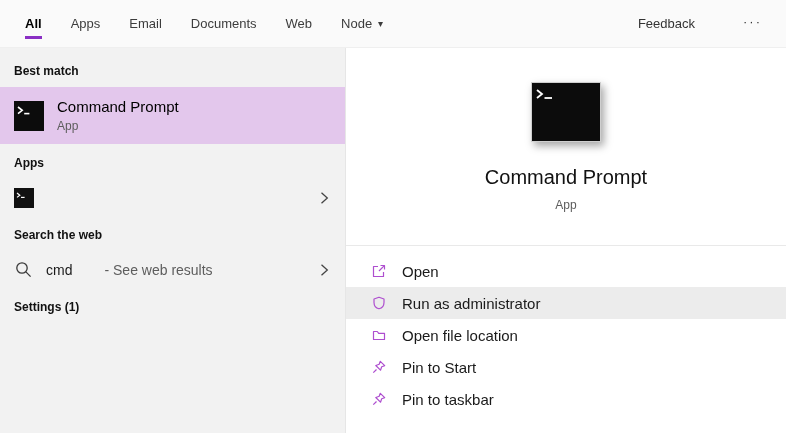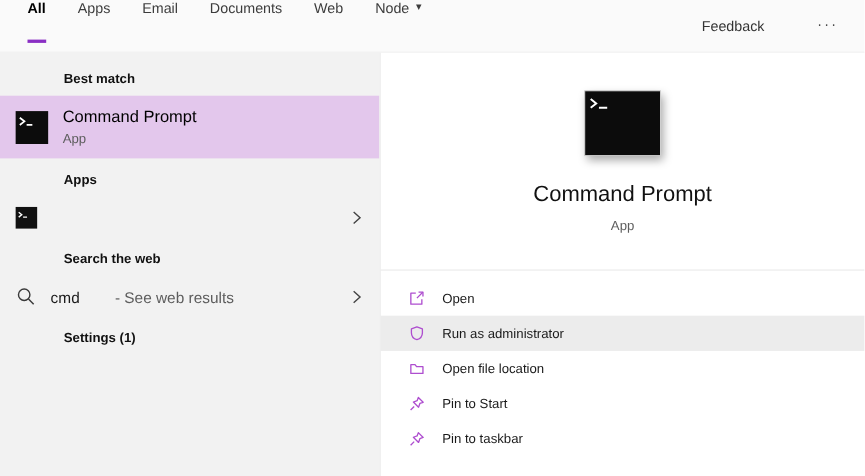--- a/index.html
+++ b/index.html
@@ -14,21 +14,21 @@
   
   .topbar {
     height:48px; flex:0 0 48px;
     background:var(--topbar-bg, #fafafa);
     display:flex; align-items:stretch;
     padding:0 24px 0 25px;
     border-bottom:1px solid #efefef;
   }
   .tabs { display:flex; gap:29px; align-items:stretch; }
   .tab {
-    display:flex; align-items:flex-start; gap:6px;
+    display:flex; align-items:center; gap:6px;
     position:relative; font-size:13px; color:#3c3c3c; cursor:pointer;
   }
   .tab.active { font-weight:bold; color:#000; }
   .tab.active::after {
     content:""; position:absolute; left:0; right:0; bottom:8px;
     height:3px; background:var(--accent, #8a2fc4);
   }
   .caret { font-size:10px; color:#3c3c3c; }
   .topbar-right { margin-left:auto; display:flex; align-items:center; gap:48px; }
   .feedback { font-size:13px; color:#333; cursor:pointer; }
@@ -39,21 +39,20 @@
 
   
   .left-panel {
     width:345px; flex:0 0 345px;
     background:var(--panel-bg, #f2f2f2);
     padding-top:6px;
   }
   .section-header {
     font-size:12px; font-weight:bold; color:#111;
     padding:12px 14px 9px 14px;
-    margin-left:44px;
   }
   .best-match {
     height:57px; display:flex; align-items:center; gap:13px;
     padding:0 14px; background:var(--selected-bg, #e3c7ec); cursor:pointer;
   }
   .bm-title { font-size:15px; color:#000; }
   .bm-sub { font-size:12px; color:var(--text-secondary, #5d5d5d); margin-top:4px; }
   .list-item {
     height:37px; display:flex; align-items:center; gap:13px;
     padding:0 16px 0 14px; font-size:14px; color:#1a1a1a; cursor:pointer;
@@ -69,21 +68,21 @@
     display:flex; flex-direction:column;
   }
   .preview { display:flex; flex-direction:column; align-items:center; padding-top:34px; }
   .big-icon { box-shadow:3px 4px 8px rgba(0,0,0,0.35); line-height:0; }
   .rp-title { font-size:20px; color:#111; margin-top:24px; }
   .rp-sub { font-size:12px; color:var(--text-secondary, #5d5d5d); margin-top:9px; }
   .rp-divider { height:1px; background:#e9e9e9; margin-top:33px; }
   .actions { padding-top:9px; }
   .action {
     height:32px; display:flex; align-items:center; gap:15px;
-    padding:0 25px; font-size:12px; color:#1a1a1a; cursor:pointer;
+    padding:0 25px; font-size:15px; color:#1a1a1a; cursor:pointer;
   }
   .action.highlighted { background:var(--hover-bg, #ececec); }
   .a-icon { display:flex; align-items:center; line-height:0; }
   .a-icon svg { stroke:var(--icon-accent, #ae4ecf); fill:none; stroke-width:1.2; stroke-linejoin:round; }
   .chevron svg, .search-glyph svg { fill:none; }
 </style>
 </head>
 <body>
 
 <div class="window">

